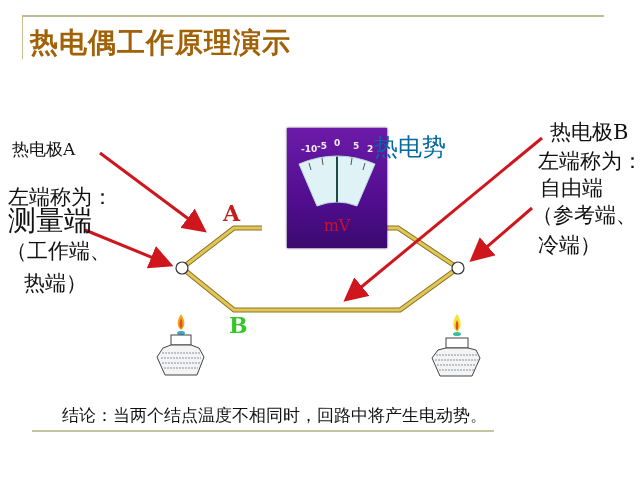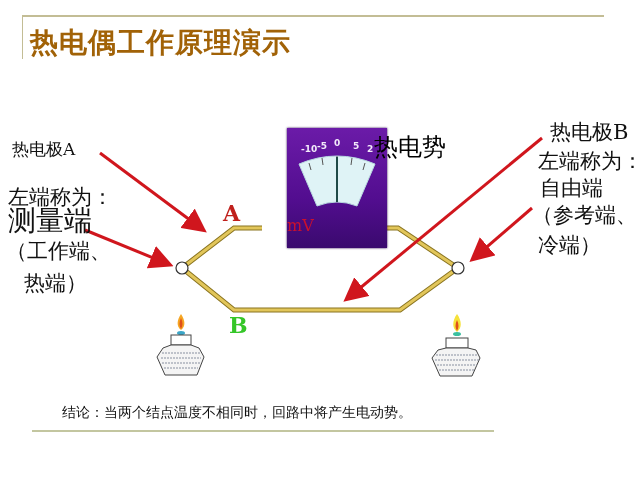--- a/index.html
+++ b/index.html
@@ -5,29 +5,29 @@
   html, body { margin:0; padding:0; }
   body { width:640px; height:480px; background:#ffffff; position:relative; overflow:hidden;
          font-family:"DejaVu Serif", "Liberation Serif", serif; }
   .top-rule { position:absolute; left:22px; top:15px; width:582px; height:2px; background:#c3bd95; }
   .left-rule { position:absolute; left:22px; top:15px; width:1px; height:44px; background:#c3bd95; }
   .bottom-rule { position:absolute; left:32px; top:430px; width:462px; height:2px; background:#c3c6a0; }
   .title { position:absolute; left:30px; top:24px; font-family:"DejaVu Sans", "Liberation Sans", sans-serif;
            font-weight:bold; font-size:28px; color:#a16207; letter-spacing:1px; }
   .lbl { position:absolute; color:#111; font-size:21px; line-height:22px; white-space:nowrap; }
   .lbl.big { font-size:28px; }
-  .emf { position:absolute; left:374px; top:131px; font-size:24px; color:#000000;
+  .emf { position:absolute; left:374px; top:131px; font-size:24px; color:#0369a1;
          font-family:"DejaVu Sans", "Liberation Sans", sans-serif; }
   .letterA { position:absolute; left:223px; top:200px; font-size:22px; font-weight:bold; color:#c0201c; }
   .letterB { position:absolute; left:229px; top:312px; font-size:22px; font-weight:bold; color:#35c628; }
-  .conclusion { position:absolute; left:62px; top:404px; font-size:14px; color:#111; }
+  .conclusion { position:absolute; left:62px; top:404px; font-size:17px; color:#111; }
   svg.diagram { position:absolute; left:0; top:0; }
   .meter { position:absolute; left:262px; top:128px; width:100px; height:120px;
            background:linear-gradient(180deg,#6b1ba8 0%,#520d8f 60%,#3a0a6e 100%); box-shadow:0 0 2px #2a0050;margin-left:25px; }
-  .meter .unit { position:absolute; left:0; width:100%; top:88px; color:#c8102e; font-size:16px; }
+  .meter .unit { position:absolute; left:0; width:100%; top:88px; text-align:center; color:#c8102e; font-size:16px; }
   .meter .ticks { position:absolute; left:0; top:12px; width:100%; height:12px; }
   .meter .ticks span { position:absolute; color:#f2eafa; font-size:9px; font-weight:bold;
                        font-family:"DejaVu Sans", "Liberation Sans", sans-serif; }
 </style>
 </head>
 <body>
 
 <div class="top-rule"></div>
 <div class="left-rule"></div>
 <div class="title">热电偶工作原理演示</div>

